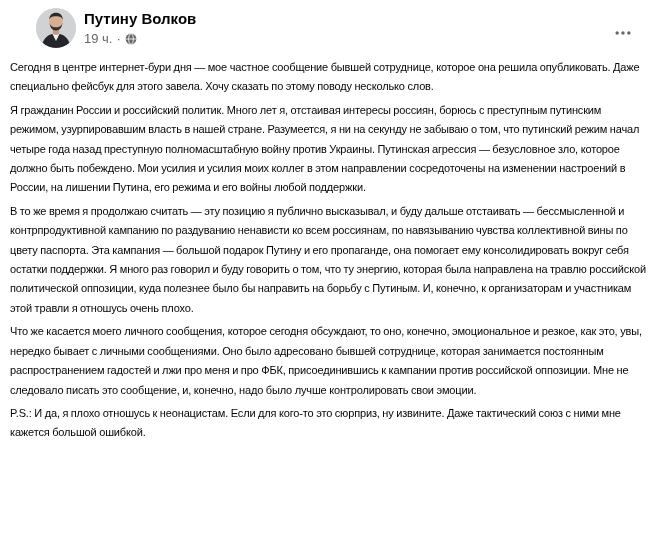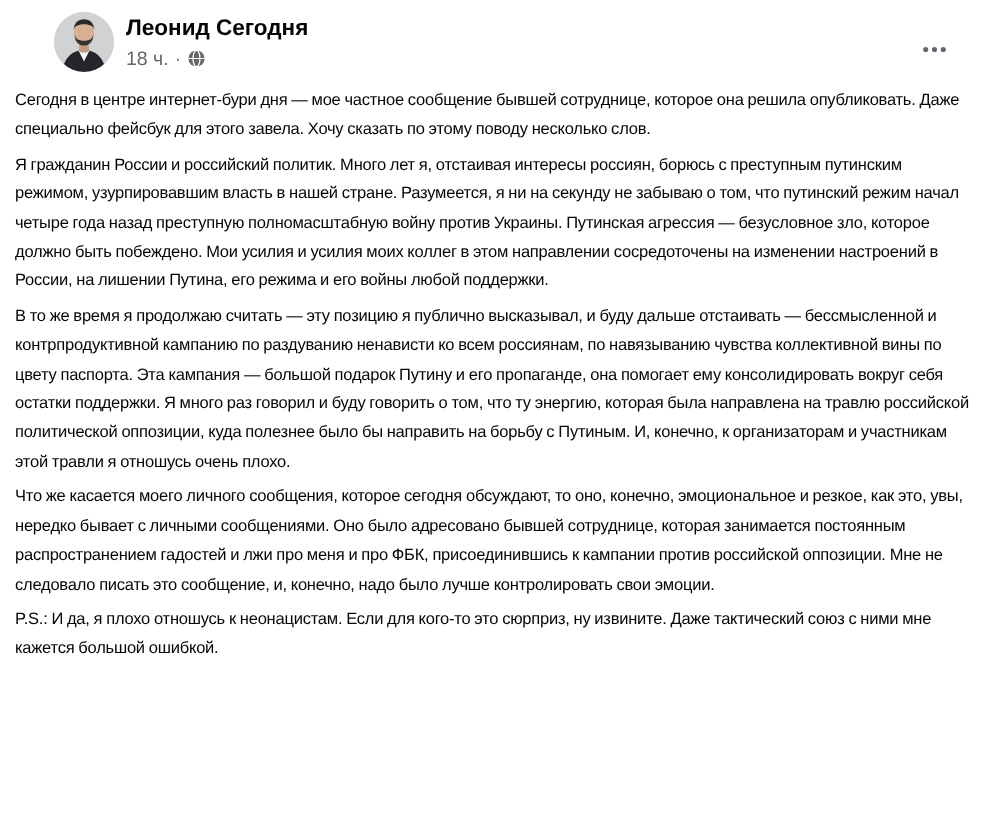--- a/index.html
+++ b/index.html
@@ -78,23 +78,23 @@
           <path d="M16.5 26 L20 33 L23.5 26 Z" fill="#f3f3f1"></path>
           <rect x="16.8" y="20.5" width="6.4" height="6.5" rx="2.4" fill="#c59a80"></rect>
           <ellipse cx="20" cy="13.8" rx="6.8" ry="8" fill="#d7b093"></ellipse>
           <path d="M13.1 12.5 C13.1 7.2 16.2 4.8 20 4.8 C23.8 4.8 26.9 7.2 26.9 12.5 C26.9 9.6 23.9 8.2 20 8.2 C16.1 8.2 13.1 9.6 13.1 12.5 Z" fill="#2e2a26"></path>
           <path d="M13.6 13.5 C13.6 19.8 16.2 22.4 20 22.4 C23.8 22.4 26.4 19.8 26.4 13.5 C26.4 17.8 23.8 19.2 20 19.2 C16.2 19.2 13.6 17.8 13.6 13.5 Z" fill="#39322b"></path>
         </g>
       </svg>
     </div>
 
     <div class="header-info">
-      <div class="author">Леонид Сегодня</div>
+      <div class="author">Путину Волков</div>
       <div class="meta">
-        <span class="ts">18 ч.</span>
+        <span class="ts">19 ч.</span>
         <span class="dot">·</span>
         <span class="globe">
           <svg width="12" height="12" viewBox="0 0 16 16">
             <circle cx="8" cy="8" r="7.2" fill="#65676B"></circle>
             <ellipse cx="8" cy="8" rx="3.1" ry="7.2" fill="none" stroke="#ffffff" stroke-width="1.1"></ellipse>
             <line x1="0.8" y1="8" x2="15.2" y2="8" stroke="#ffffff" stroke-width="1.1"></line>
           </svg>
         </span>
       </div>
     </div>

